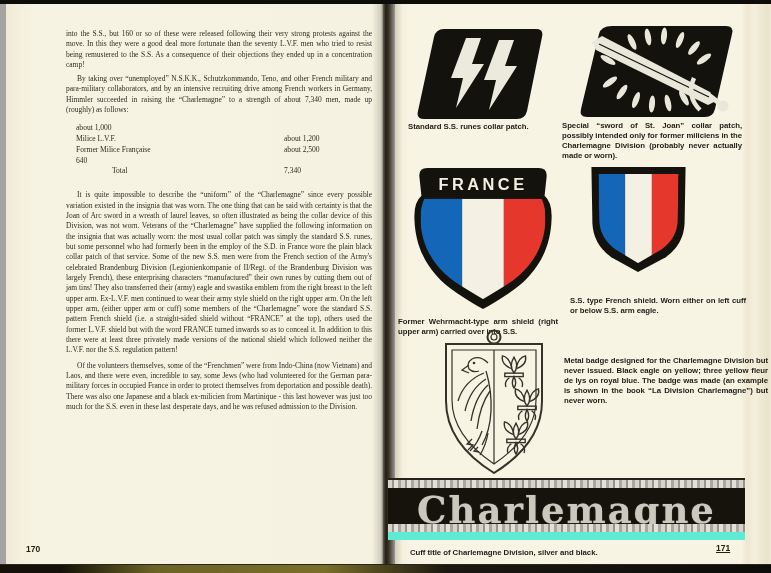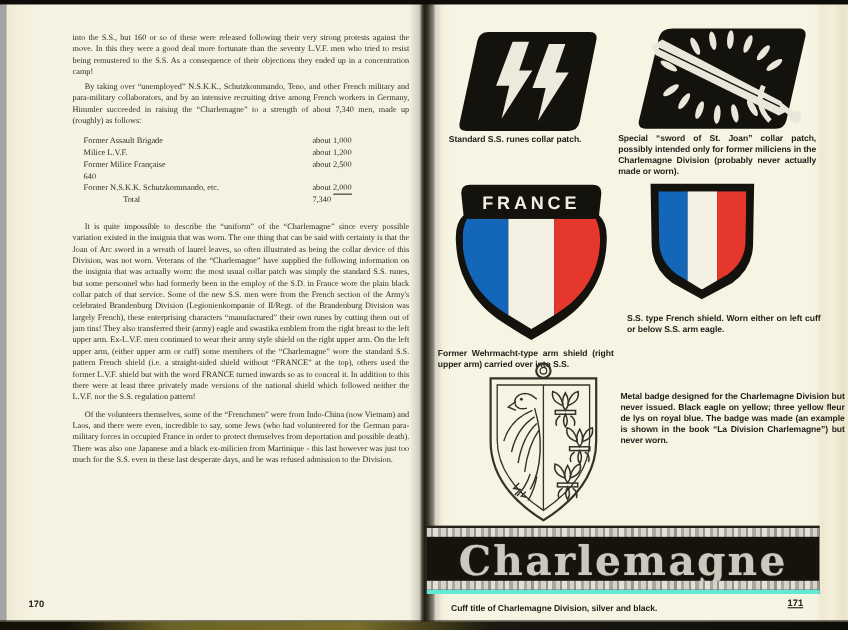--- a/index.html
+++ b/index.html
@@ -31,21 +31,21 @@
   .pn-171{left:716px;top:523px;text-decoration:underline;}
 
   
   .cap{position:absolute;font-family:"Liberation Sans",sans-serif;font-weight:bold;
        font-size:7.8px;line-height:9.9px;color:#201d17;text-align:justify;letter-spacing:-0.05px;}
   .cap.center{}
   .fig{position:absolute;}
 
   
   .band{position:absolute;left:388px;top:478px;width:357px;height:62px;background:#16130d;
-        border-top:2px solid #26221a;border-bottom:4px solid #5eead4;box-sizing:border-box;}
+        border-top:2px solid #26221a;border-bottom:8px solid #5eead4;box-sizing:border-box;}
   .silver{position:absolute;left:0;width:100%;height:8px;
         background:repeating-linear-gradient(90deg,#d6d4ca 0 4px,#97958b 4px 6px,#e3e1d7 6px 10px,#aaa89e 10px 13px);}
   .silver.top{top:0;} .silver.bot{bottom:0;}
   .band-text{position:absolute;left:0;top:7px;width:100%;height:46px;display:flex;align-items:center;justify-content:center;
         font-family:"DejaVu Serif",serif;font-weight:bold;font-size:37px;letter-spacing:2px;
         color:#cbc8be;text-shadow:0 0 1px #7e7c74;}
 </style>
 </head>
 <body>
 
@@ -55,37 +55,32 @@
   <div class="gutter"></div>
   <div class="strip-top"></div>
   <div class="strip-bottom"></div>
 
   <div class="text-col">
     <p>into the S.S., but 160 or so of these were released following their very strong protests against the move.  In this they were a good deal more fortunate than the seventy L.V.F. men who tried to resist being remustered to the S.S.  As a consequence of their objections they ended up in a concentration camp!</p>
     <p class="ind">By taking over “unemployed” N.S.K.K., Schutzkommando, Teno, and other French military and para-military collaborators, and by an intensive recruiting drive among French workers in Germany, Himmler succeeded in raising the “Charlemagne” to a strength of about 7,340 men, made up (roughly) as follows:</p>
 
     <div class="roster">
       <div class="t-row">
-        <span class="t-label">Former Assault Brigade</span>
         <span class="t-val"><span>about </span><span>1,000</span></span>
       </div>
       <div class="t-row">
         <span class="t-label">Milice L.V.F.</span>
         <span class="t-val"><span>about </span><span>1,200</span></span>
       </div>
       <div class="t-row">
         <span class="t-label">Former Milice Française</span>
         <span class="t-val"><span>about </span><span>2,500</span></span>
       </div>
       <div class="t-row">
         <span class="t-val"><span></span><span>640</span></span>
-      </div>
-      <div class="t-row">
-        <span class="t-label">Former N.S.K.K. Schutzkommando, etc.</span>
-        <span class="t-val"><span>about </span><span class="u">2,000</span></span>
       </div>
       <div class="t-row">
         <span class="t-label total">Total</span>
         <span class="t-val"><span>7,340</span></span>
       </div>
     </div>
 
     <p class="ind" style="margin-top:13px;">It is quite impossible to describe the “uniform” of the “Charlemagne” since every possible variation existed in the insignia that was worn.  The one thing that can be said with certainty is that the Joan of Arc sword in a wreath of laurel leaves, so often illustrated as being the collar device of this Division, was not worn.  Veterans of the “Charlemagne” have supplied the following information on the insignia that was actually worn:  the most usual collar patch was simply the standard S.S. runes, but some personnel who had formerly been in the employ of the S.D. in France wore the plain black collar patch of that service.  Some of the new S.S. men were from the French section of the Army's celebrated Brandenburg Division (Legionienkompanie of II/Regt. of the Brandenburg Division was largely French), these enterprising characters “manufactured” their own runes by cutting them out of jam tins!  They also transferred their (army) eagle and swastika emblem from the right breast to the left upper arm.  Ex-L.V.F. men continued to wear their army style shield on the right upper arm.  On the left upper arm, (either upper arm or cuff) some members of the “Charlemagne” wore the standard S.S. pattern French shield (i.e. a straight-sided shield without “FRANCE” at the top), others used the former L.V.F. shield but with the word FRANCE turned inwards so as to conceal it.  In addition to this there were at least three privately made versions of the national shield which followed neither the L.V.F. nor the S.S. regulation pattern!</p>
     <p class="ind" style="margin-top:5px;">Of the volunteers themselves, some of the “Frenchmen” were from Indo-China (now Vietnam) and Laos, and there were even, incredible to say, some Jews (who had volunteered for the German para-military forces in occupied France in order to protect themselves from deportation and possible death).  There was also one Japanese and a black ex-milicien from Martinique - this last however was just too much for the S.S. even in these last desperate days, and he was refused admission to the Division.</p>
   </div>
@@ -149,21 +144,21 @@
         <path d="M14,10 H95 L94,58 Q93,75 78,86 L54,100 L31,86 Q16,75 15,58 Z"></path>
       </clipPath>
     </defs>
     <path d="M7,3 H102 L101,60 Q100,81 82,94 L54,109 L27,94 Q9,81 8,60 Z" fill="#14120c"></path>
     <g clip-path="url(#ss-inner)">
       <rect x="14" y="8" width="27" height="96" fill="#1366b8"></rect>
       <rect x="41" y="8" width="27" height="96" fill="#f4f1e4"></rect>
       <rect x="68" y="8" width="27" height="96" fill="#e5372b"></rect>
     </g>
   </svg>
-  <div class="cap" style="left:570px;top:285px;width:176px;">S.S. type French shield.  Worn either on left cuff or below S.S. arm eagle.</div>
+  <div class="cap" style="left:570px;top:296px;width:176px;">S.S. type French shield.  Worn either on left cuff or below S.S. arm eagle.</div>
 
   <svg class="fig" style="left:428px;top:327px;" width="132" height="152" viewBox="0 0 132 152">
     <defs>
       <g id="fdl" stroke="#35322a" stroke-width="1.2" fill="none">
         <path d="M0,-13 C3,-8 3,-3 0,1 C-3,-3 -3,-8 0,-13 Z"></path>
         <path d="M-2,-3 C-8,-5 -11,-9 -10,-14 C-5,-13 -3,-8 -2,-4"></path>
         <path d="M2,-3 C8,-5 11,-9 10,-14 C5,-13 3,-8 2,-4"></path>
         <rect x="-8" y="1" width="16" height="3"></rect>
         <path d="M0,4 C2,8 2,11 0,14 C-2,11 -2,8 0,4 Z"></path>
         <path d="M-4,5 C-7,7 -8,10 -7,13 M4,5 C7,7 8,10 7,13"></path>

